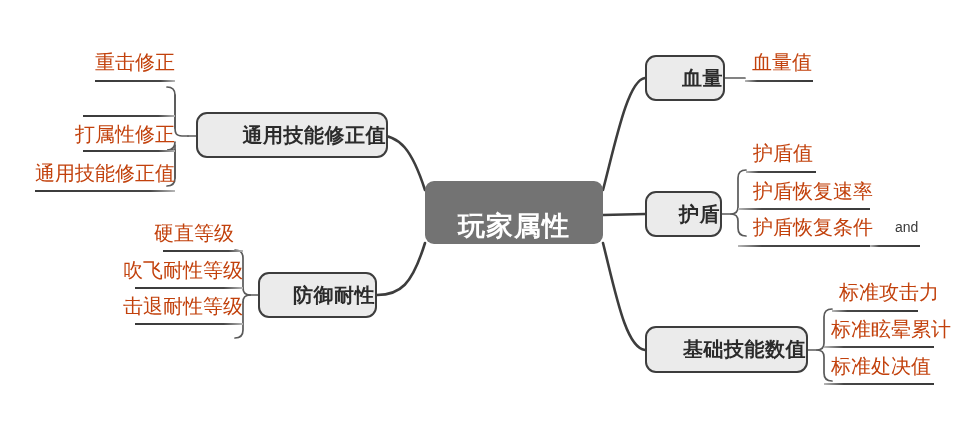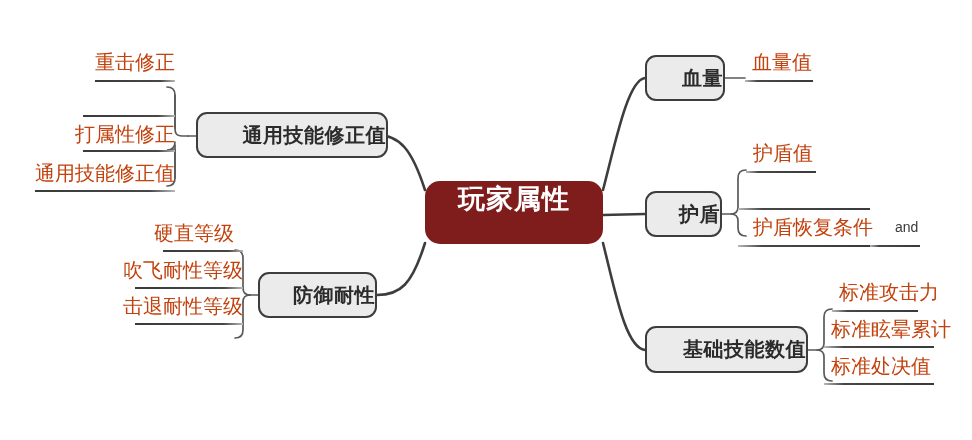--- a/index.html
+++ b/index.html
@@ -23,24 +23,24 @@
     top: 0;
     width: 972px;
     height: 440px;
     pointer-events: none;
   }
 
   
   .root-node {
     position: absolute;
     box-sizing: border-box;
-    background: #7f1d1d;
-    border-radius: 15px;
+    background: #737373;
+    border-radius: 9px;
     display: flex;
-    align-items: flex-start;
+    align-items: flex-end;
     justify-content: center;
     color: #ffffff;
     font-weight: bold;
     font-size: 27px;
     letter-spacing: 1px;
     z-index: 6;
   }
 
   
   .branch-node {
@@ -178,20 +178,21 @@
   <div class="leaf left" style="left:61px; top:125px; width:114px;">打属性修正</div>
   <div class="leaf left" style="left:15px; top:164px; width:160px;">通用技能修正值</div>
 
   <div class="leaf left" style="left:134px; top:224px; width:100px;">硬直等级</div>
   <div class="leaf left" style="left:115px; top:261px; width:128px;">吹飞耐性等级</div>
   <div class="leaf left" style="left:115px; top:297px; width:128px;">击退耐性等级</div>
 
   <div class="leaf right" style="left:752px; top:53px; width:100px;">血量值</div>
 
   <div class="leaf right" style="left:753px; top:144px; width:110px;">护盾值</div>
+  <div class="leaf right" style="left:753px; top:182px; width:130px;">护盾恢复速率</div>
   <div class="leaf right" style="left:753px; top:218px; width:130px;">护盾恢复条件</div>
   <div class="and-label" style="left:876px; top:219px;margin-left:19px;">and</div>
 
   <div class="leaf right" style="left:839px; top:283px; width:110px;">标准攻击力</div>
   <div class="leaf right" style="left:831px; top:320px; width:120px;">标准眩晕累计</div>
   <div class="leaf right" style="left:831px; top:357px; width:120px;">标准处决值</div>
 
   <div class="branch-node" style="left:196px; top:112px; width:192px; height:46px;">
     <span>通用技能修正值</span>
   </div>

